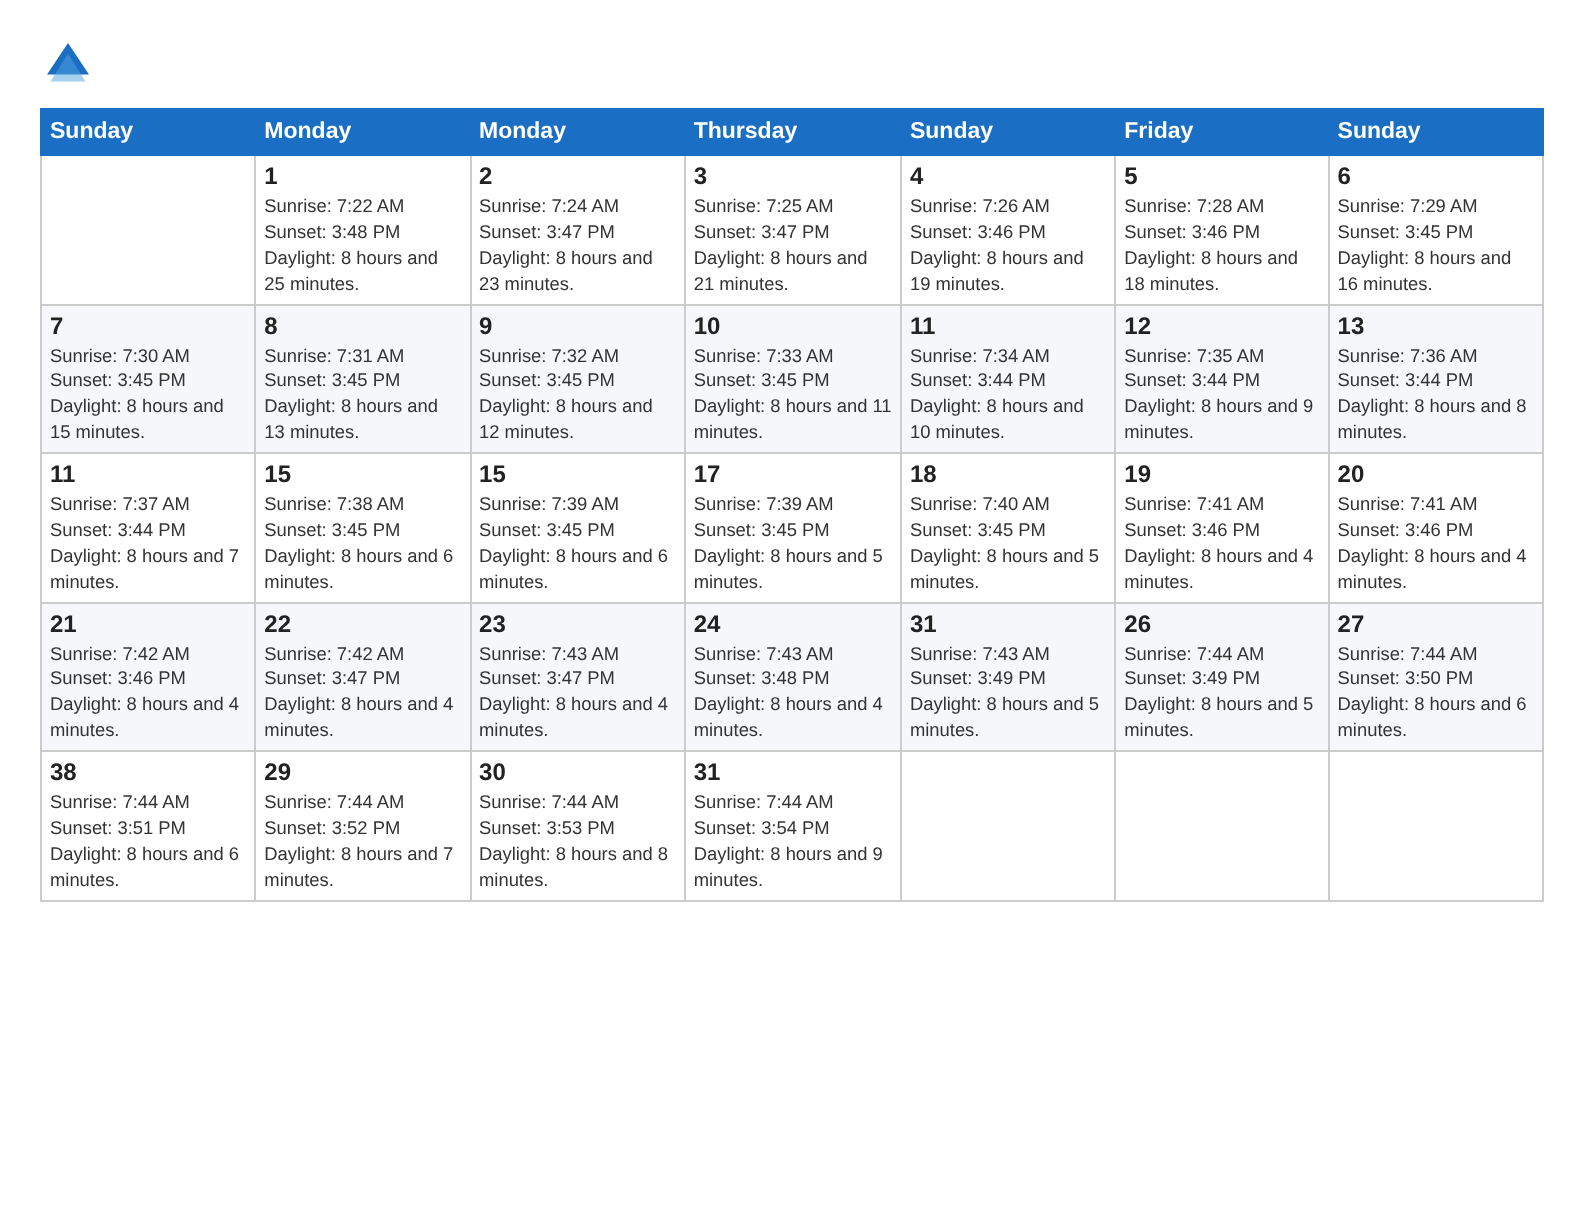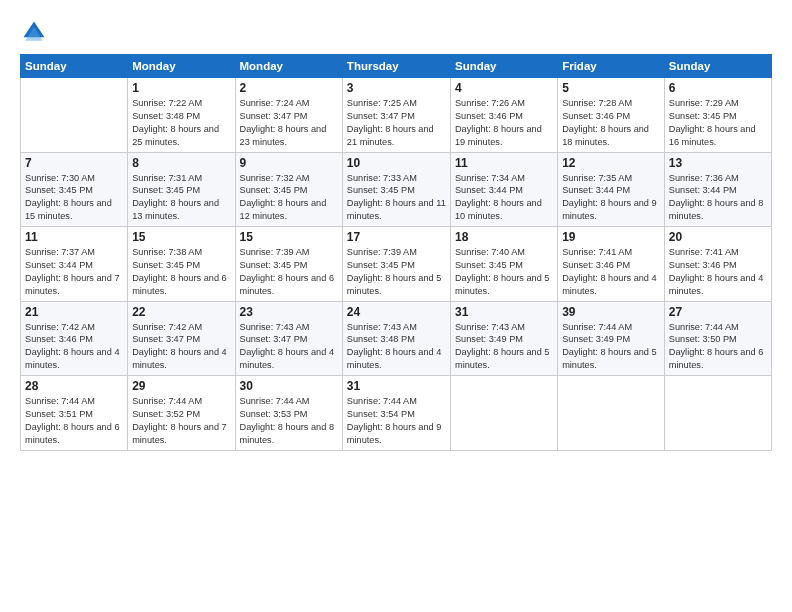--- a/index.html
+++ b/index.html
@@ -287,35 +287,35 @@
             Sunrise: 7:43 AM<br>Sunset: 3:48 PM<br>Daylight: 8 hours and 4 minutes.
           </div>
         </td>
           <td>
           <span class="day-num">31</span>
           <div class="day-info">
             Sunrise: 7:43 AM<br>Sunset: 3:49 PM<br>Daylight: 8 hours and 5 minutes.
           </div>
         </td>
           <td>
-          <span class="day-num">39</span>
+          <span class="day-num">26</span>
           <div class="day-info">
             Sunrise: 7:44 AM<br>Sunset: 3:49 PM<br>Daylight: 8 hours and 5 minutes.
           </div>
         </td>
           <td>
           <span class="day-num">27</span>
           <div class="day-info">
             Sunrise: 7:44 AM<br>Sunset: 3:50 PM<br>Daylight: 8 hours and 6 minutes.
           </div>
         </td>
         </tr>
         <tr>
           <td>
-          <span class="day-num">28</span>
+          <span class="day-num">38</span>
           <div class="day-info">
             Sunrise: 7:44 AM<br>Sunset: 3:51 PM<br>Daylight: 8 hours and 6 minutes.
           </div>
         </td>
           <td>
           <span class="day-num">29</span>
           <div class="day-info">
             Sunrise: 7:44 AM<br>Sunset: 3:52 PM<br>Daylight: 8 hours and 7 minutes.
           </div>
         </td>

